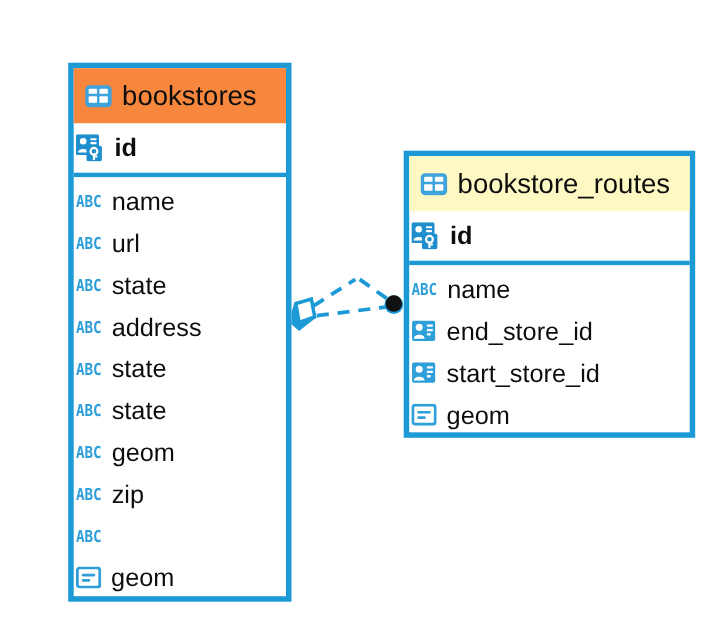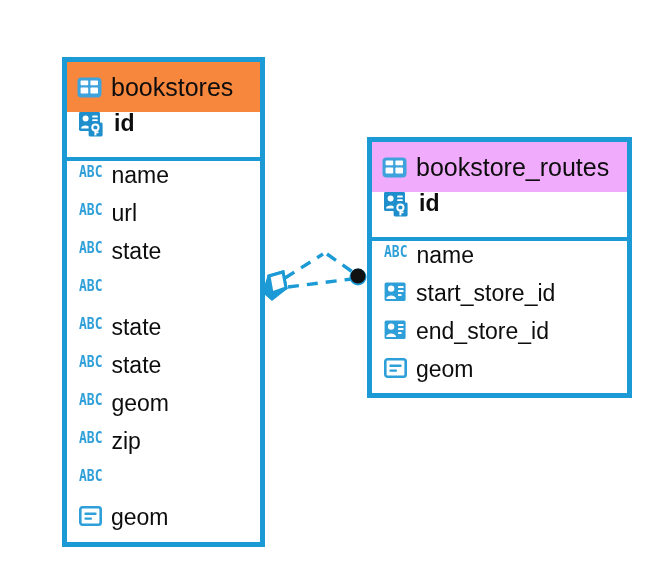--- a/index.html
+++ b/index.html
@@ -30,22 +30,22 @@
     letter-spacing:0px;
     white-space:nowrap;
   }
   .entity-header .hdr-label{margin-left:9px;line-height:1;}
 
   .pk-sep{height:4px;background:#1B9AD6;}
 
   .attr-row{
     box-sizing:border-box;
     display:flex;
-    align-items:flex-start;
-    padding-left:12px;
+    align-items:center;
+    padding-left:2px;
     height:38px;
     font-size:23px;
     color:#0d0d0d;
     white-space:nowrap;
   }
   .attr-row.pk{height:45px;font-weight:bold;}
   .attr-row .attr-label{margin-left:9px;line-height:1;}
 
   .attr-list{padding-top:3px;padding-bottom:4px;}
 
@@ -131,20 +131,21 @@
       <div class="attr-row">
         <span class="icon abc-icon">ABC</span>
         <span class="attr-label">url</span>
       </div>
       <div class="attr-row">
         <span class="icon abc-icon">ABC</span>
         <span class="attr-label">state</span>
       </div>
       <div class="attr-row">
         <span class="icon abc-icon">ABC</span>
+        <span class="attr-label">address</span>
       </div>
       <div class="attr-row">
         <span class="icon abc-icon">ABC</span>
         <span class="attr-label">state</span>
       </div>
       <div class="attr-row">
         <span class="icon abc-icon">ABC</span>
         <span class="attr-label">state</span>
       </div>
       <div class="attr-row">
@@ -165,21 +166,21 @@
             <rect x="5.4" y="6.6" width="12.2" height="2.4" rx="1.0" fill="#2E9FD8"></rect>
             <rect x="5.4" y="11.4" width="7.6" height="2.4" rx="1.0" fill="#2E9FD8"></rect>
           </svg>
         </span>
         <span class="attr-label">geom</span>
       </div>
     </div>
   </div>
 
   <div class="entity" style="left:367px;top:137px;width:265px;height:261px;">
-    <div class="entity-header" style="background:#f0abfc;">
+    <div class="entity-header" style="background:#fef9c3;">
       <span class="icon">
         <svg width="25" height="21" viewBox="0 0 25 21">
           <rect x="0.5" y="0.5" width="24" height="20" rx="4" ry="4" fill="#3EA3DC"></rect>
           <rect x="3.6" y="3.6" width="7.6" height="4.7" rx="0.8" fill="#FFFFFF"></rect>
           <rect x="13.4" y="3.6" width="7.6" height="4.7" rx="0.8" fill="#FFFFFF"></rect>
           <rect x="3.6" y="10.6" width="7.6" height="5.9" rx="0.8" fill="#FFFFFF"></rect>
           <rect x="13.4" y="10.6" width="7.6" height="5.9" rx="0.8" fill="#FFFFFF"></rect>
         </svg>
       </span>
       <span class="hdr-label">bookstore_routes</span>
@@ -212,34 +213,34 @@
         <span class="icon">
           <svg width="23" height="20" viewBox="0 0 23 20">
             <rect x="0.6" y="0.6" width="21" height="18.4" rx="1.6" fill="#2E9FD8"></rect>
             <circle cx="7.1" cy="6.6" r="3.2" fill="#FFFFFF"></circle>
             <path d="M 2.2 17.0 C 2.2 12.2 12.0 12.2 12.0 17.0 Z" fill="#FFFFFF"></path>
             <rect x="14.0" y="4.0" width="5.6" height="2.1" rx="0.7" fill="#FFFFFF"></rect>
             <rect x="14.0" y="8.0" width="5.6" height="2.1" rx="0.7" fill="#FFFFFF"></rect>
             <rect x="14.0" y="12.0" width="3.6" height="2.1" rx="0.7" fill="#FFFFFF"></rect>
           </svg>
         </span>
-        <span class="attr-label">start_store_id</span>
+        <span class="attr-label">end_store_id</span>
       </div>
       <div class="attr-row">
         <span class="icon">
           <svg width="23" height="20" viewBox="0 0 23 20">
             <rect x="0.6" y="0.6" width="21" height="18.4" rx="1.6" fill="#2E9FD8"></rect>
             <circle cx="7.1" cy="6.6" r="3.2" fill="#FFFFFF"></circle>
             <path d="M 2.2 17.0 C 2.2 12.2 12.0 12.2 12.0 17.0 Z" fill="#FFFFFF"></path>
             <rect x="14.0" y="4.0" width="5.6" height="2.1" rx="0.7" fill="#FFFFFF"></rect>
             <rect x="14.0" y="8.0" width="5.6" height="2.1" rx="0.7" fill="#FFFFFF"></rect>
             <rect x="14.0" y="12.0" width="3.6" height="2.1" rx="0.7" fill="#FFFFFF"></rect>
           </svg>
         </span>
-        <span class="attr-label">end_store_id</span>
+        <span class="attr-label">start_store_id</span>
       </div>
       <div class="attr-row">
         <span class="icon">
           <svg width="23" height="20" viewBox="0 0 23 20">
             <rect x="1.3" y="1.3" width="20.4" height="17.4" rx="2.2" fill="#FFFFFF" stroke="#2E9FD8" stroke-width="2.6"></rect>
             <rect x="5.4" y="6.6" width="12.2" height="2.4" rx="1.0" fill="#2E9FD8"></rect>
             <rect x="5.4" y="11.4" width="7.6" height="2.4" rx="1.0" fill="#2E9FD8"></rect>
           </svg>
         </span>
         <span class="attr-label">geom</span>

